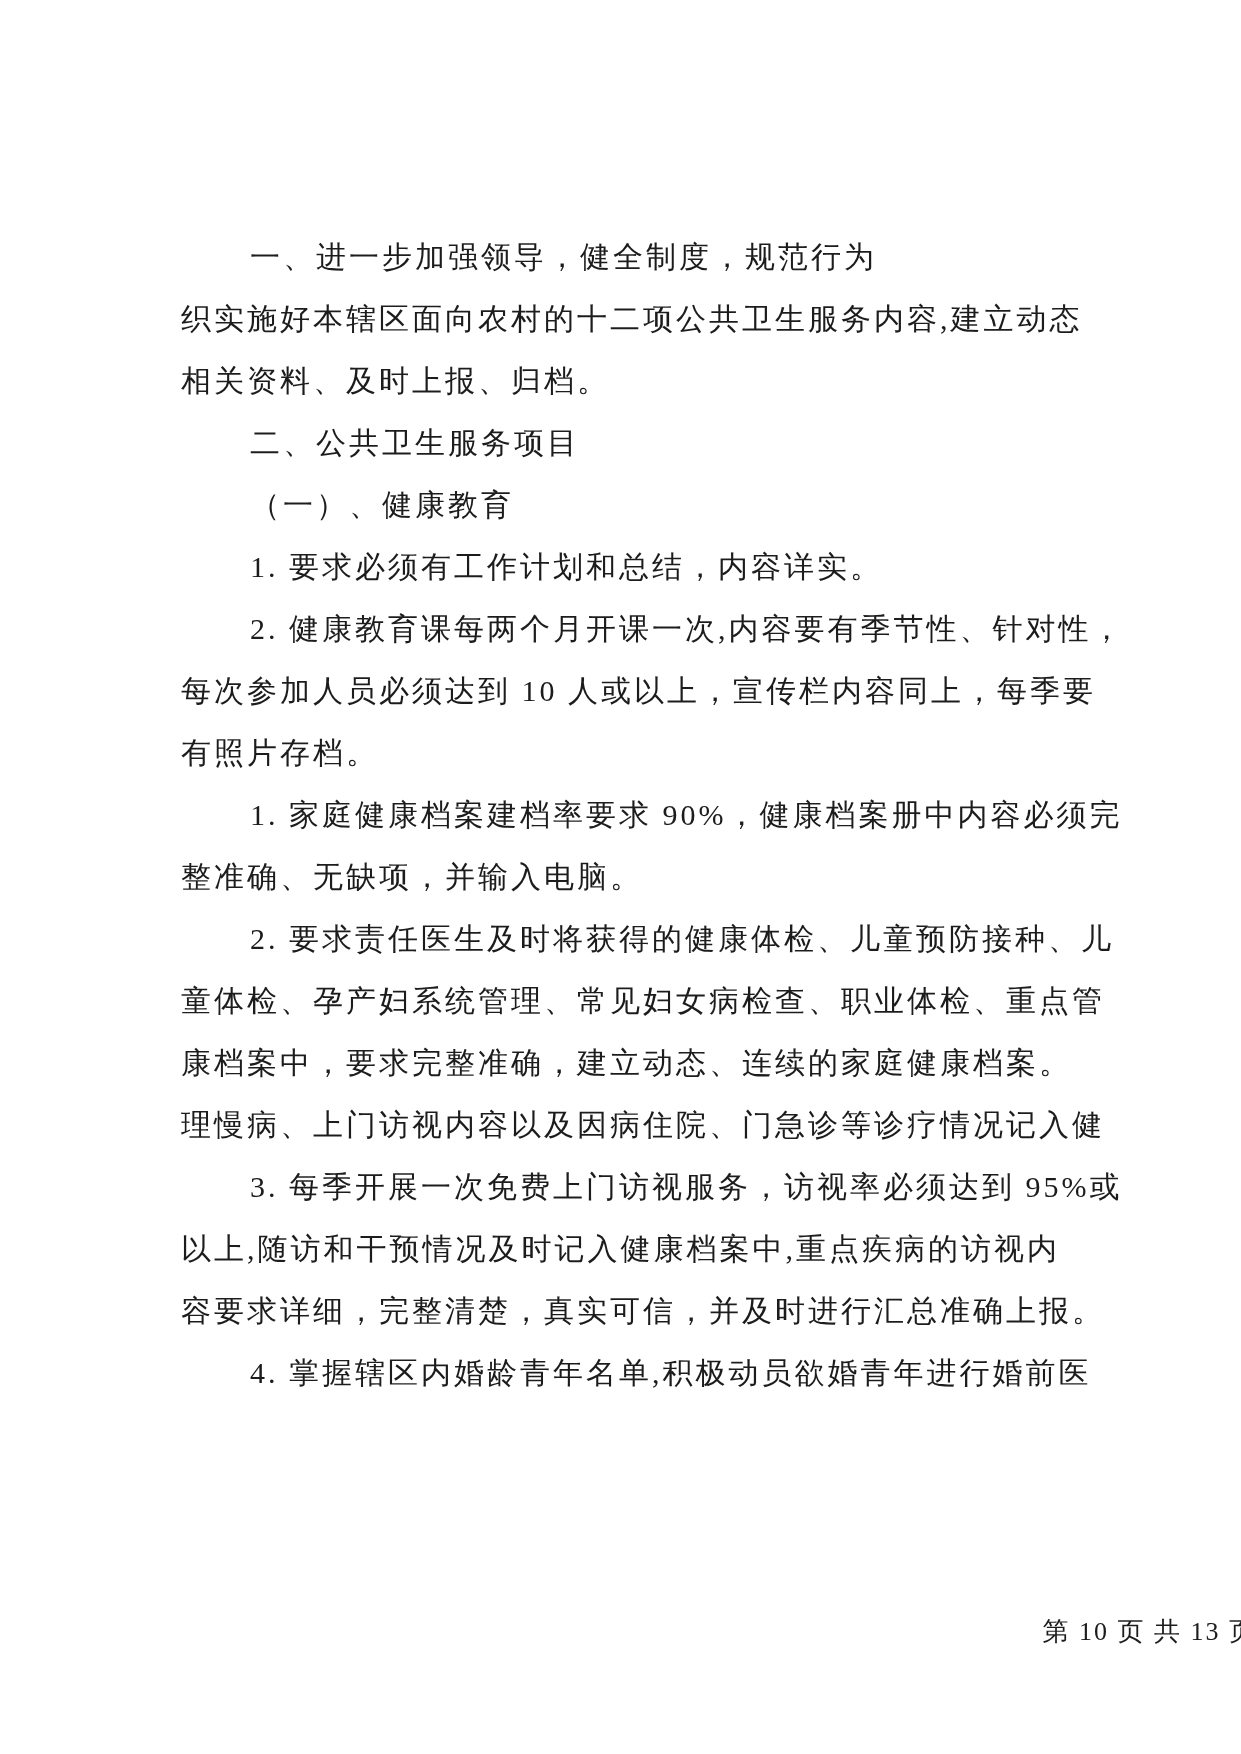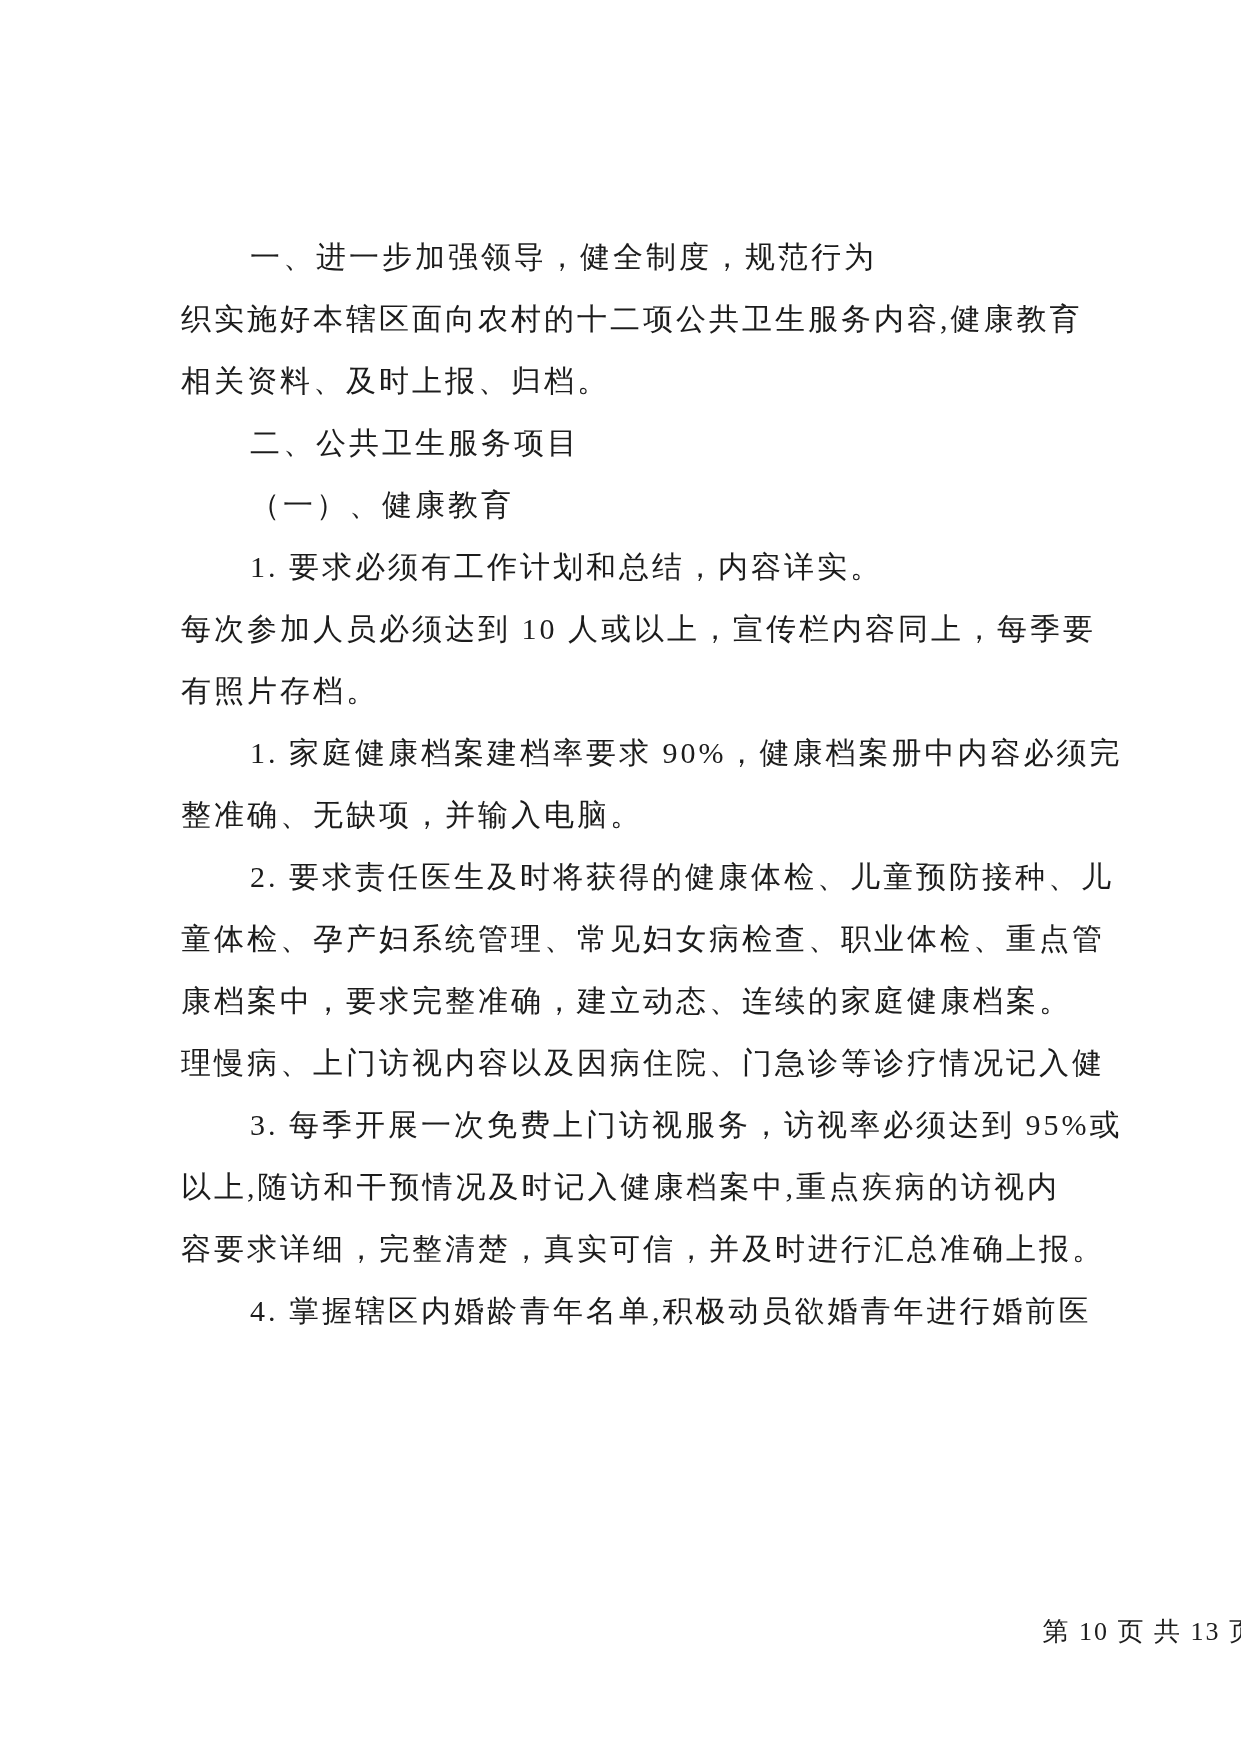--- a/index.html
+++ b/index.html
@@ -48,25 +48,26 @@
     letter-spacing: 2px;
     color: #1c1c1c;
   }
 </style>
 </head>
 <body>
 
 <div class="page">
   <div class="doc-body">
       <div class="doc-line indent">一、进一步加强领导，健全制度，规范行为</div>
-      <div class="doc-line">织实施好本辖区面向农村的十二项公共卫生服务内容,健康教育</div>
+      <div class="doc-line">织实施好本辖区面向农村的十二项公共卫生服务内容,建立动态</div>
       <div class="doc-line">相关资料、及时上报、归档。</div>
       <div class="doc-line indent">二、公共卫生服务项目</div>
       <div class="doc-line indent">（一）、健康教育</div>
       <div class="doc-line indent">1. 要求必须有工作计划和总结，内容详实。</div>
+      <div class="doc-line indent">2. 健康教育课每两个月开课一次,内容要有季节性、针对性，</div>
       <div class="doc-line">每次参加人员必须达到 10 人或以上，宣传栏内容同上，每季要</div>
       <div class="doc-line">有照片存档。</div>
       <div class="doc-line indent">1. 家庭健康档案建档率要求 90%，健康档案册中内容必须完</div>
       <div class="doc-line">整准确、无缺项，并输入电脑。</div>
       <div class="doc-line indent">2. 要求责任医生及时将获得的健康体检、儿童预防接种、儿</div>
       <div class="doc-line">童体检、孕产妇系统管理、常见妇女病检查、职业体检、重点管</div>
       <div class="doc-line">康档案中，要求完整准确，建立动态、连续的家庭健康档案。</div>
       <div class="doc-line">理慢病、上门访视内容以及因病住院、门急诊等诊疗情况记入健</div>
       <div class="doc-line indent">3. 每季开展一次免费上门访视服务，访视率必须达到 95%或</div>
       <div class="doc-line">以上,随访和干预情况及时记入健康档案中,重点疾病的访视内</div>

